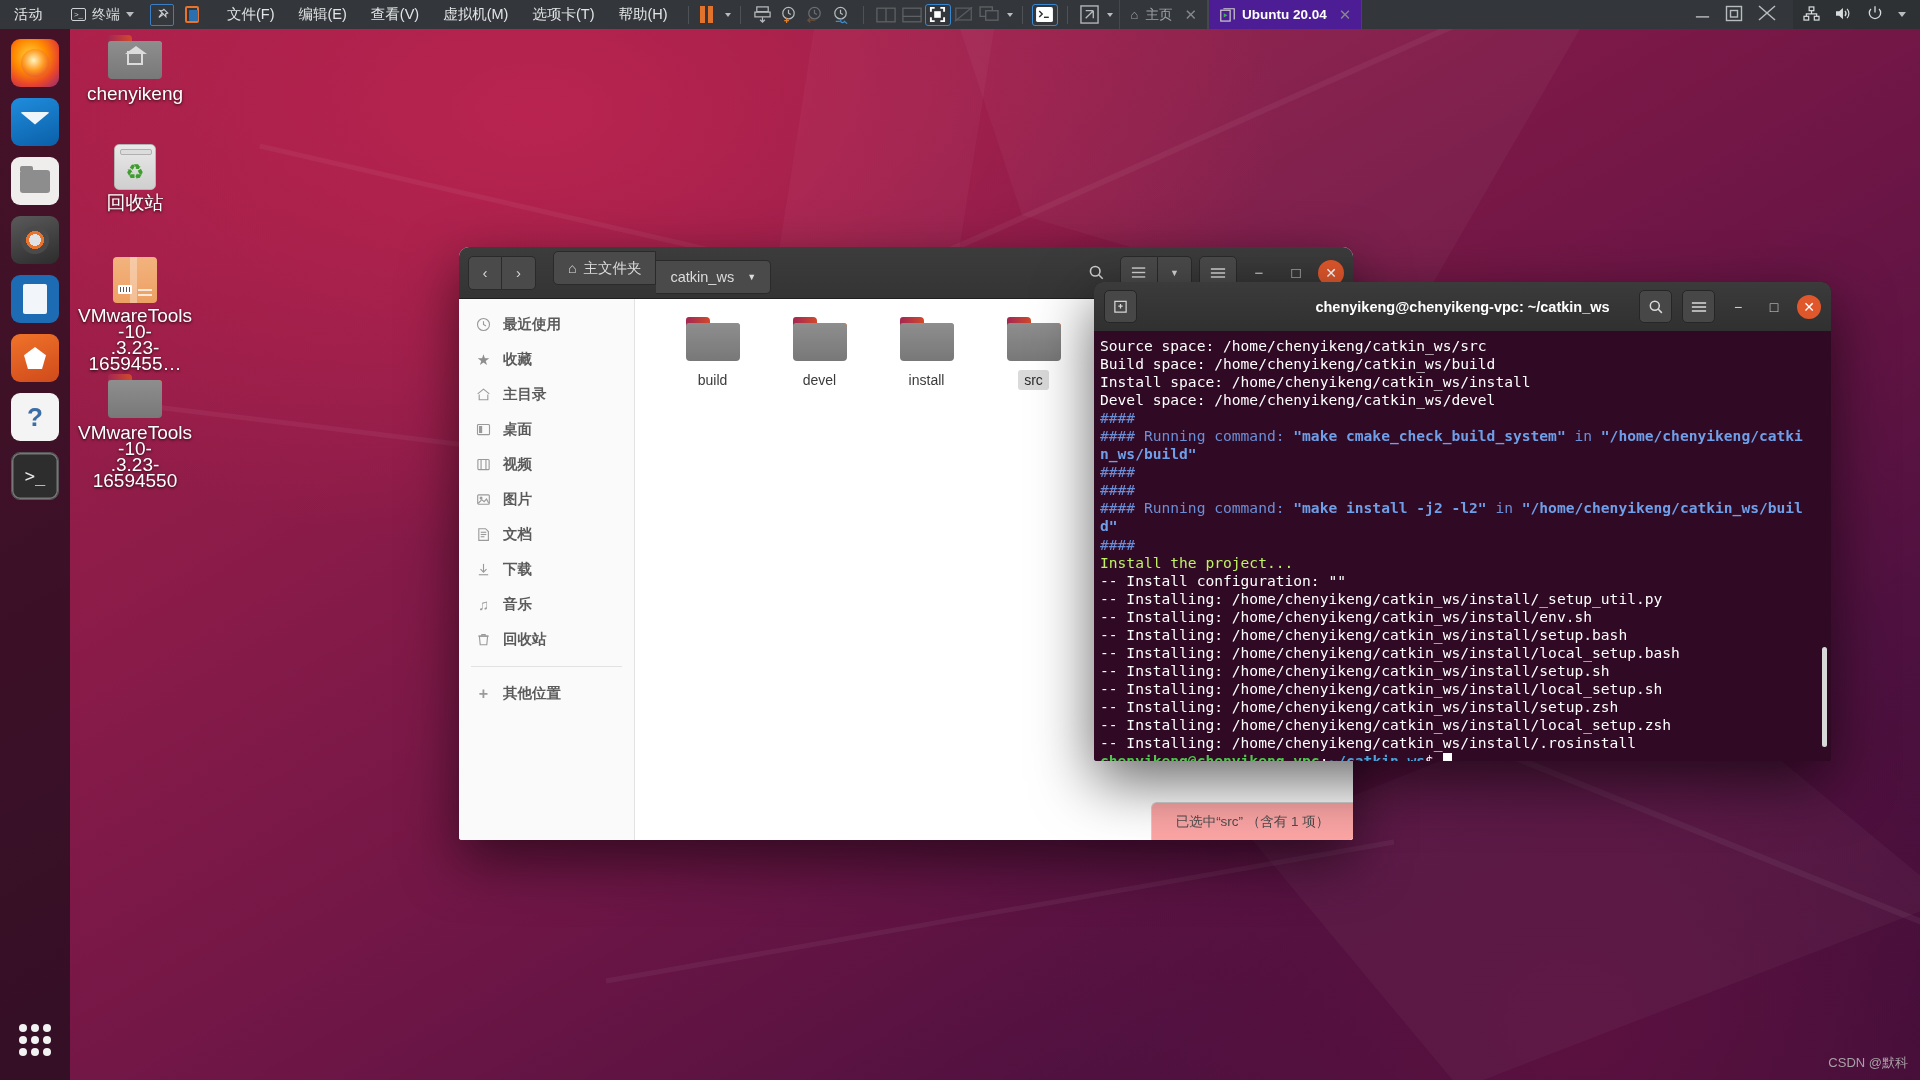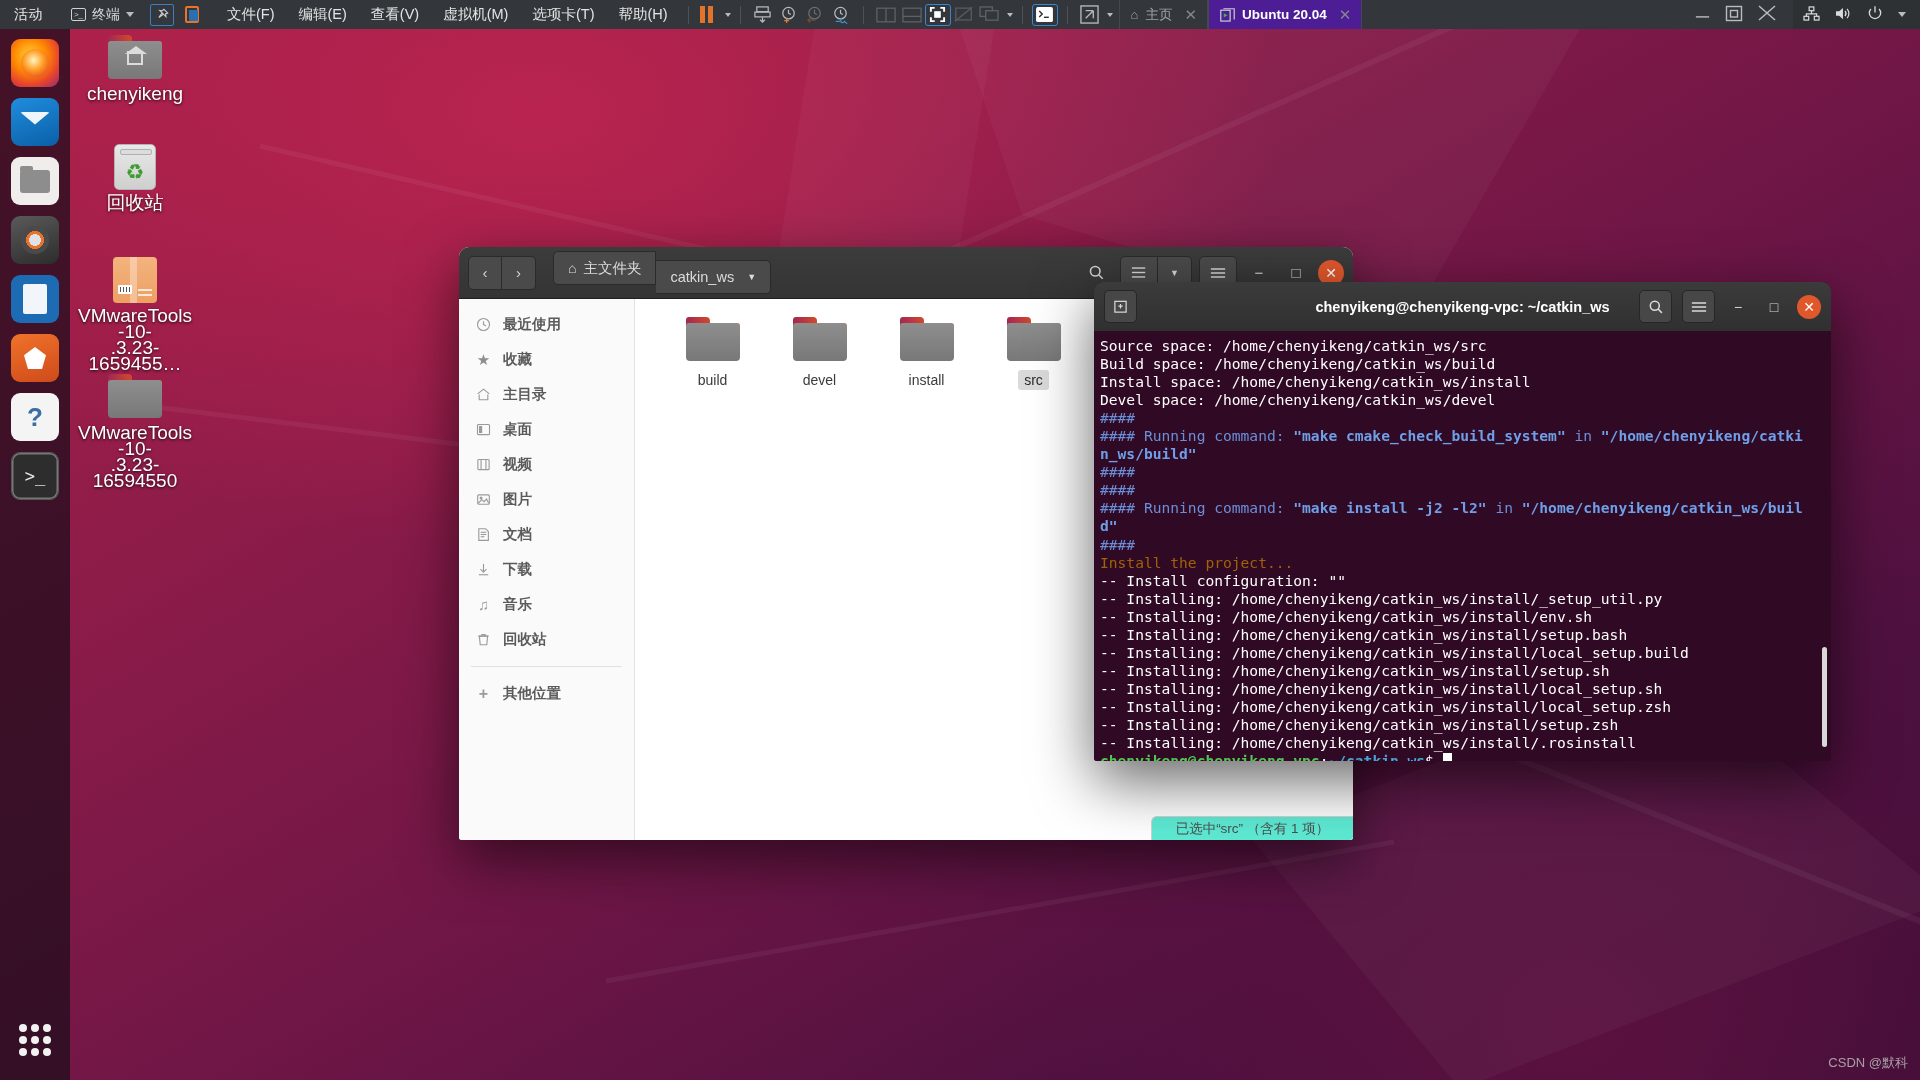--- a/index.html
+++ b/index.html
@@ -172,22 +172,22 @@
   .side-div { height:1px; background:#e2e2e2; margin: 9px 12px; }
 
   .nt-main { flex:1; background:#ffffff; position:relative; padding: 18px 0 0 24px; }
   .fgrid { display:flex; gap: 0px; }
   .fitem { width: 107px; text-align:center; }
   .fitem .fname { margin-top: 9px; font-size: 14px; color:#3b3b3b; display:inline-block; padding:2px 6px; border-radius:3px;}
   .fitem.sel .fname { background:#dadada; color:#2b2b2b; }
   .fitem .fwrap{ width:54px; margin:0 auto; }
 
   .nt-status {
-    position:absolute; right:0; bottom:0; height:24px; min-width: 202px;
-    background: #5eead4; border: 1px solid #d2d2d2; border-right:none; border-bottom:none;
+    position:absolute; right:0; bottom:0; height:38px; min-width: 202px;
+    background: #fca5a5; border: 1px solid #d2d2d2; border-right:none; border-bottom:none;
     border-radius: 6px 0 0 0; display:flex; align-items:center; justify-content:center;
     padding: 0 16px; color:#4d4d4d; font-size:13.5px; white-space:nowrap;margin-left:41px;
   }
 
   
   .terminal {
     position:absolute; left:1094px; top:253px; width:737px; height:479px;
     border-radius: 9px 9px 3px 3px; overflow:hidden;
     box-shadow: 0 20px 60px rgba(0,0,0,.6); background:#300a24;
   }
@@ -211,21 +211,21 @@
 
   .tm-body {
     height: 430px; background:#300a24; padding: 6px 0 0 3px; position:relative;
     font-family: "DejaVu Sans Mono", "Liberation Mono", monospace;
     font-size: 14.6px; line-height: 18.05px; overflow:hidden;
   }
   .tm-line { white-space: pre; color:#ffffff; padding-left: 3px; }
   .c-white { color:#ffffff; }
   .c-blue  { color:#6a8fd8; }
   .c-bblue { color:#6f9fe8; font-weight:bold; }
-  .c-teal  { color:#a16207; }
+  .c-teal  { color:#bef264; }
   .c-green { color:#4ec94e; font-weight:bold; }
   .c-lblue { color:#4aa3d9; font-weight:bold; }
   .cursor { display:inline-block; width:9px; height:15px; background:#ffffff; vertical-align:-2px;}
   .tm-scroll { position:absolute; right:4px; top:316px; width:5px; height:100px; background:#d8d8d8; border-radius:3px;}
 
   
   .wmk { position:absolute; right:12px; bottom:8px; color:#b9b9b9; font-size:13px; opacity:.85; }
 </style>
 </head>
 <body>
@@ -561,25 +561,25 @@
             <div class="tm-line"><span class="c-blue">####</span></div>
             <div class="tm-line"><span class="c-blue">####</span></div>
             <div class="tm-line"><span class="c-blue">#### Running command: </span><span class="c-bblue">"make install -j2 -l2"</span><span class="c-blue"> in </span><span class="c-bblue">"/home/chenyikeng/catkin_ws/buil</span></div>
             <div class="tm-line"><span class="c-bblue">d"</span></div>
             <div class="tm-line"><span class="c-blue">####</span></div>
             <div class="tm-line"><span class="c-teal">Install the project...</span></div>
             <div class="tm-line"><span class="c-white">-- Install configuration: ""</span></div>
             <div class="tm-line"><span class="c-white">-- Installing: /home/chenyikeng/catkin_ws/install/_setup_util.py</span></div>
             <div class="tm-line"><span class="c-white">-- Installing: /home/chenyikeng/catkin_ws/install/env.sh</span></div>
             <div class="tm-line"><span class="c-white">-- Installing: /home/chenyikeng/catkin_ws/install/setup.bash</span></div>
-            <div class="tm-line"><span class="c-white">-- Installing: /home/chenyikeng/catkin_ws/install/local_setup.build</span></div>
+            <div class="tm-line"><span class="c-white">-- Installing: /home/chenyikeng/catkin_ws/install/local_setup.bash</span></div>
             <div class="tm-line"><span class="c-white">-- Installing: /home/chenyikeng/catkin_ws/install/setup.sh</span></div>
             <div class="tm-line"><span class="c-white">-- Installing: /home/chenyikeng/catkin_ws/install/local_setup.sh</span></div>
+            <div class="tm-line"><span class="c-white">-- Installing: /home/chenyikeng/catkin_ws/install/setup.zsh</span></div>
             <div class="tm-line"><span class="c-white">-- Installing: /home/chenyikeng/catkin_ws/install/local_setup.zsh</span></div>
-            <div class="tm-line"><span class="c-white">-- Installing: /home/chenyikeng/catkin_ws/install/setup.zsh</span></div>
             <div class="tm-line"><span class="c-white">-- Installing: /home/chenyikeng/catkin_ws/install/.rosinstall</span></div>
           </div>
         <div class="tm-line"><span class="c-green">chenyikeng@chenyikeng-vpc</span><span class="c-white">:</span><span class="c-lblue">~/catkin_ws</span><span class="c-white">$ </span><span class="cursor"></span></div>
         <div class="tm-scroll"></div>
       </div>
     </div>
 
     <div class="wmk">CSDN @默科</div>
   </div>
 

